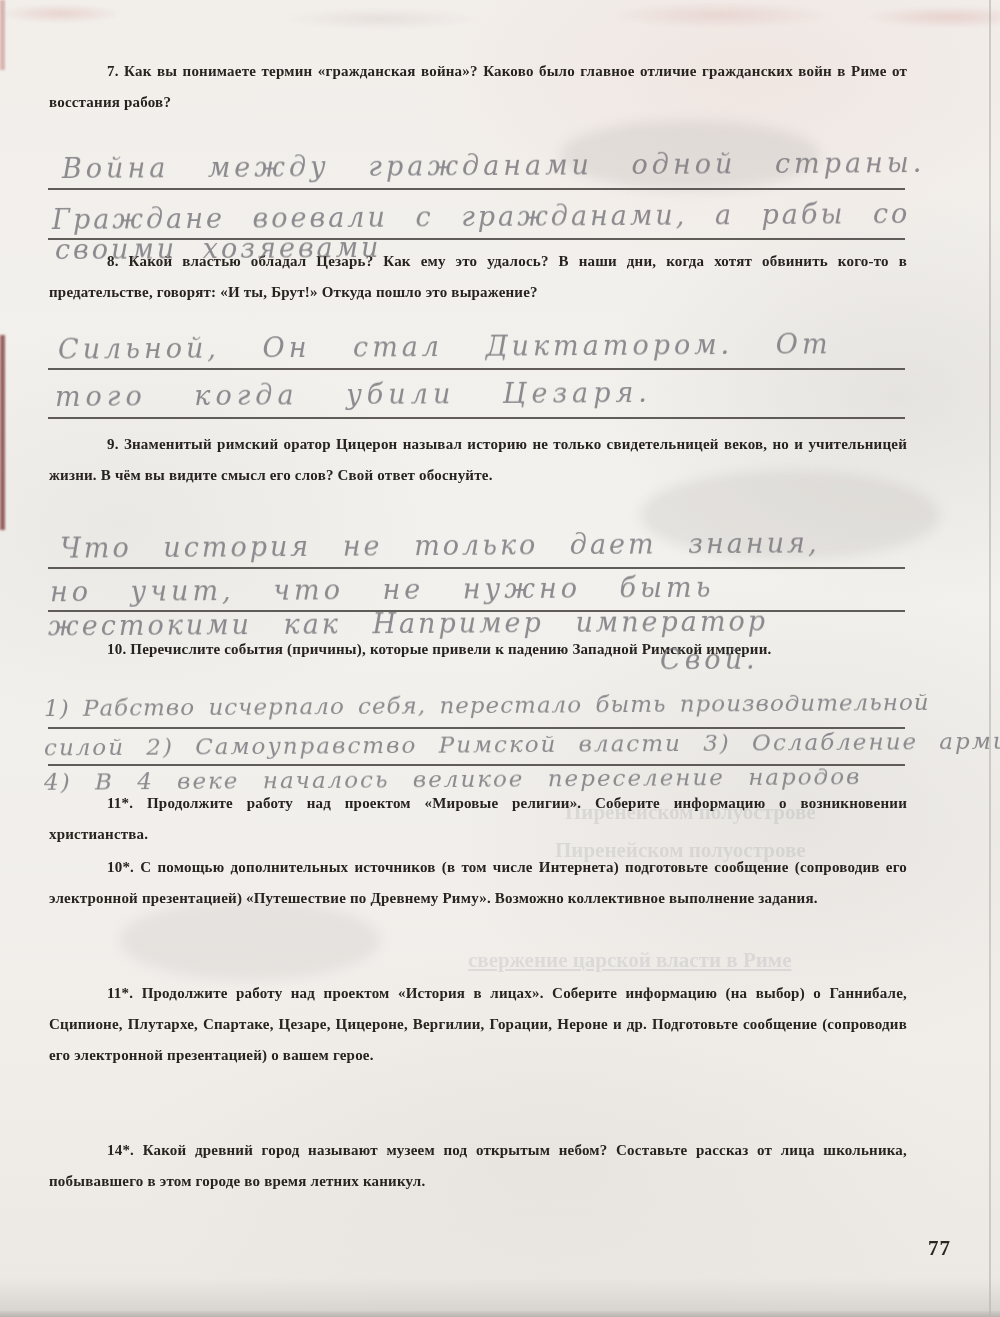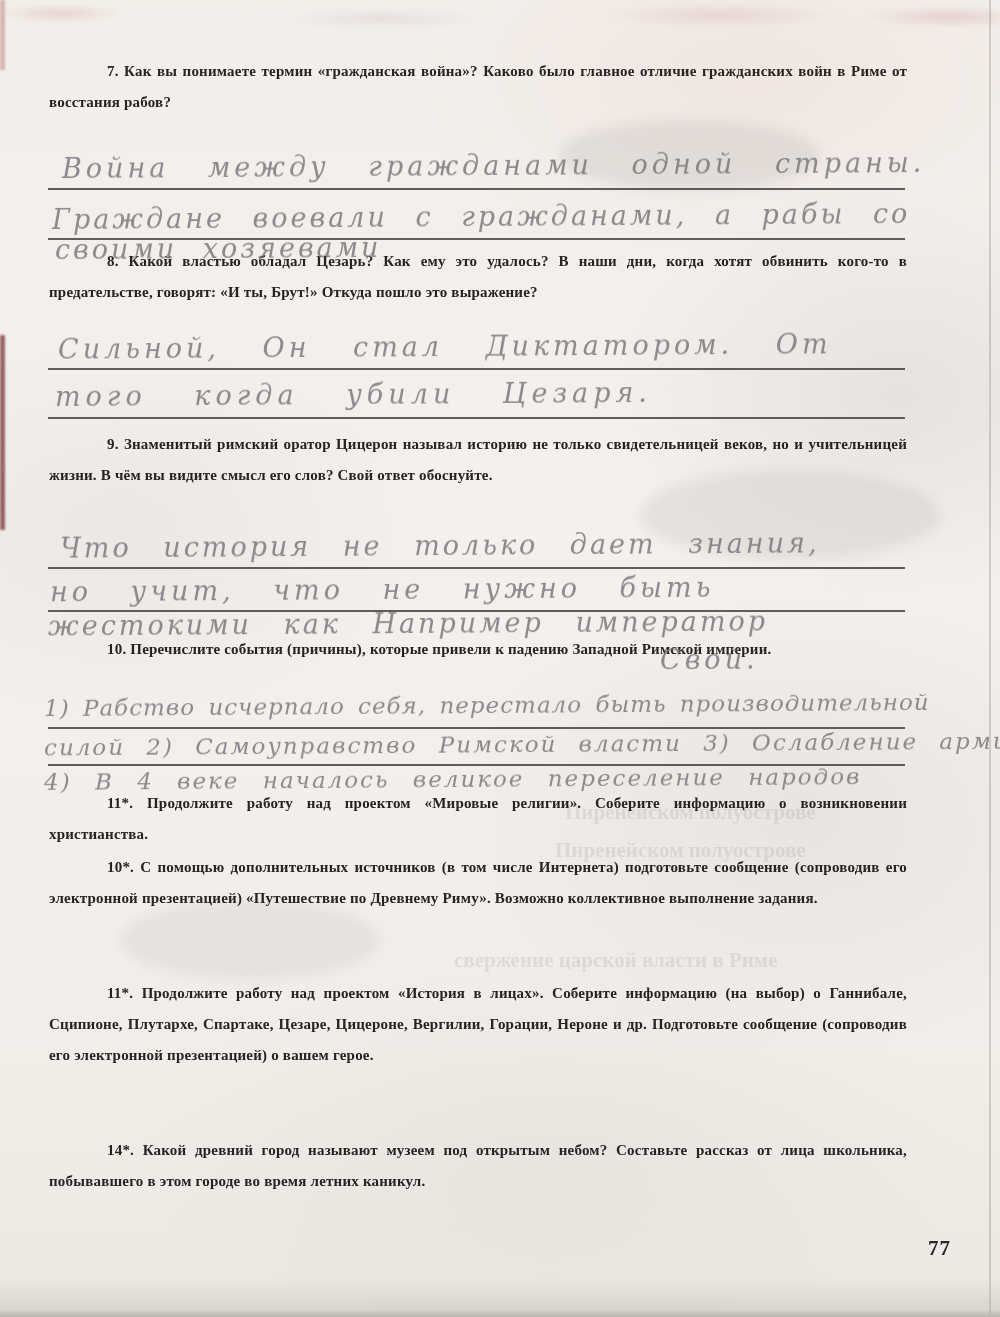--- a/index.html
+++ b/index.html
@@ -88,21 +88,21 @@
   <div class="blotch b1"></div>
   <div class="blotch b2"></div>
   <div class="blotch b3"></div>
   <div class="edge-red-topleft"></div>
   <div class="edge-red-left"></div>
   <div class="edge-right"></div>
   <div class="edge-bottom"></div>
 
   <div class="ghost" style="left:565px;top:800px;">Пиренейском полуострове</div>
   <div class="ghost" style="left:555px;top:838px;">Пиренейском полуострове</div>
-  <div class="ghost" style="left:454px;top:948px;">свержение царской власти в Риме</div>
+  <div class="ghost" style="left:468px;top:948px;text-decoration:underline;">свержение царской власти в Риме</div>
 
   <p class="q" style="top:55px"><span class="qnum">7.</span> <span>Как вы понимаете термин «гражданская война»? Каково было главное отличие гражданских войн в Риме от восстания рабов?</span></p>
   <p class="q" style="top:245px"><span class="qnum">8.</span> <span>Какой властью обладал Цезарь? Как ему это удалось? В наши дни, когда хотят обвинить кого-то в предательстве, говорят: «И ты, Брут!» Откуда пошло это выражение?</span></p>
   <p class="q" style="top:428px"><span class="qnum">9.</span> <span>Знаменитый римский оратор Цицерон называл историю не только свидетельницей веков, но и учительницей жизни. В чём вы видите смысл его слов? Свой ответ обоснуйте.</span></p>
   <p class="q" style="top:633px"><span class="qnum">10.</span> <span>Перечислите события (причины), которые привели к падению Западной Римской империи.</span></p>
   <p class="q" style="top:787px"><span class="qnum">11*.</span> <span>Продолжите работу над проектом «Мировые религии». Соберите информацию о возникновении христианства.</span></p>
   <p class="q" style="top:851px"><span class="qnum">10*.</span> <span>С помощью дополнительных источников (в том числе Интернета) подготовьте сообщение (сопроводив его электронной презентацией) «Путешествие по Древнему Риму». Возможно коллективное выполнение задания.</span></p>
   <p class="q" style="top:977px"><span class="qnum">11*.</span> <span>Продолжите работу над проектом «История в лицах». Соберите информацию (на выбор) о Ганнибале, Сципионе, Плутархе, Спартаке, Цезаре, Цицероне, Вергилии, Горации, Нероне и др.  Подготовьте сообщение (сопроводив его электронной презентацией) о вашем герое.</span></p>
   <p class="q" style="top:1134px"><span class="qnum">14*.</span> <span>Какой древний город называют музеем под открытым небом? Составьте рассказ от лица школьника, побывавшего в этом городе во время летних каникул.</span></p>
 

